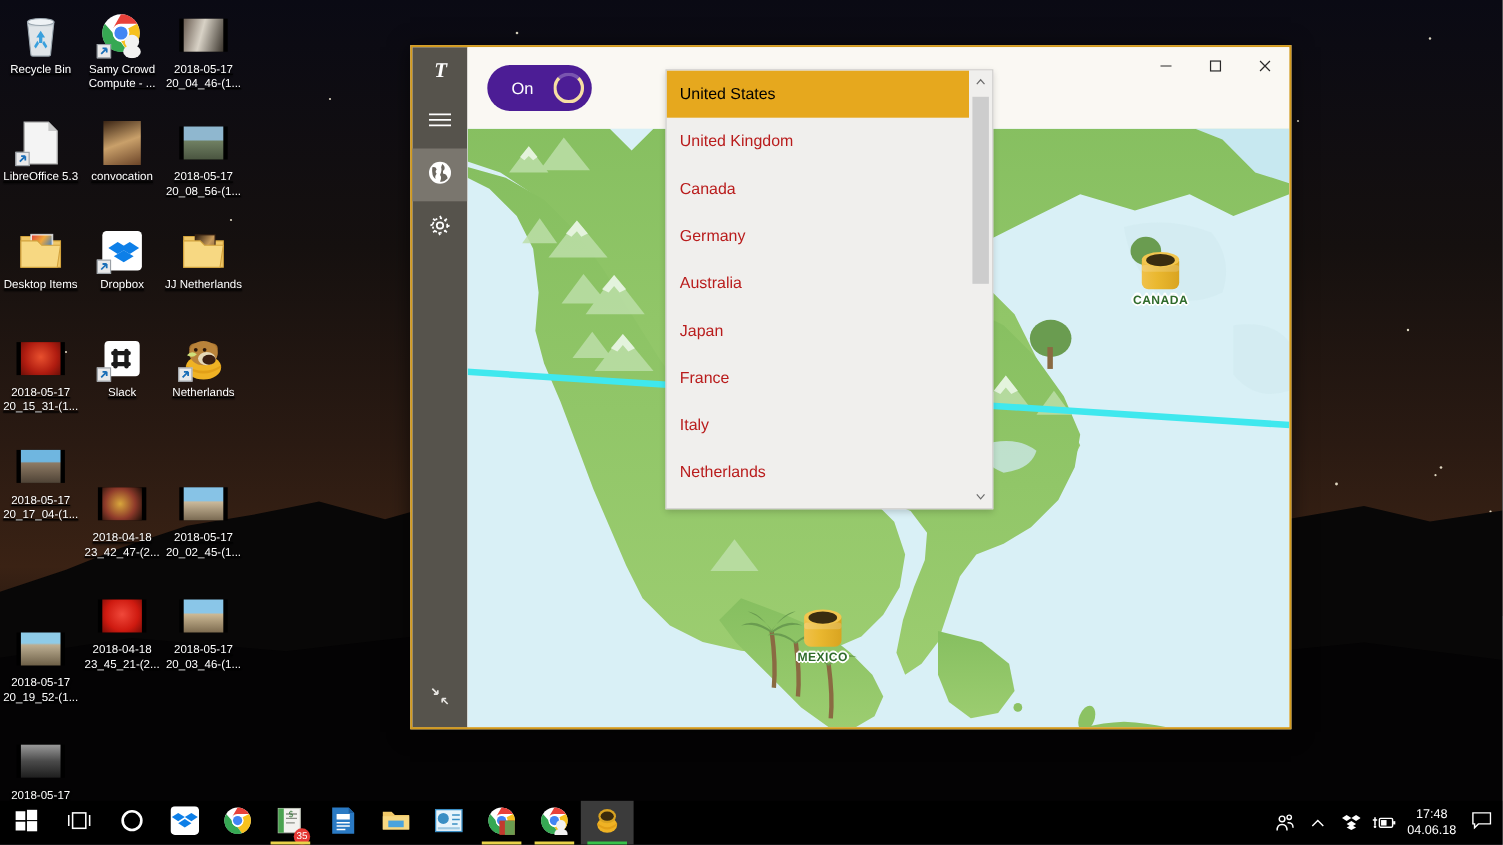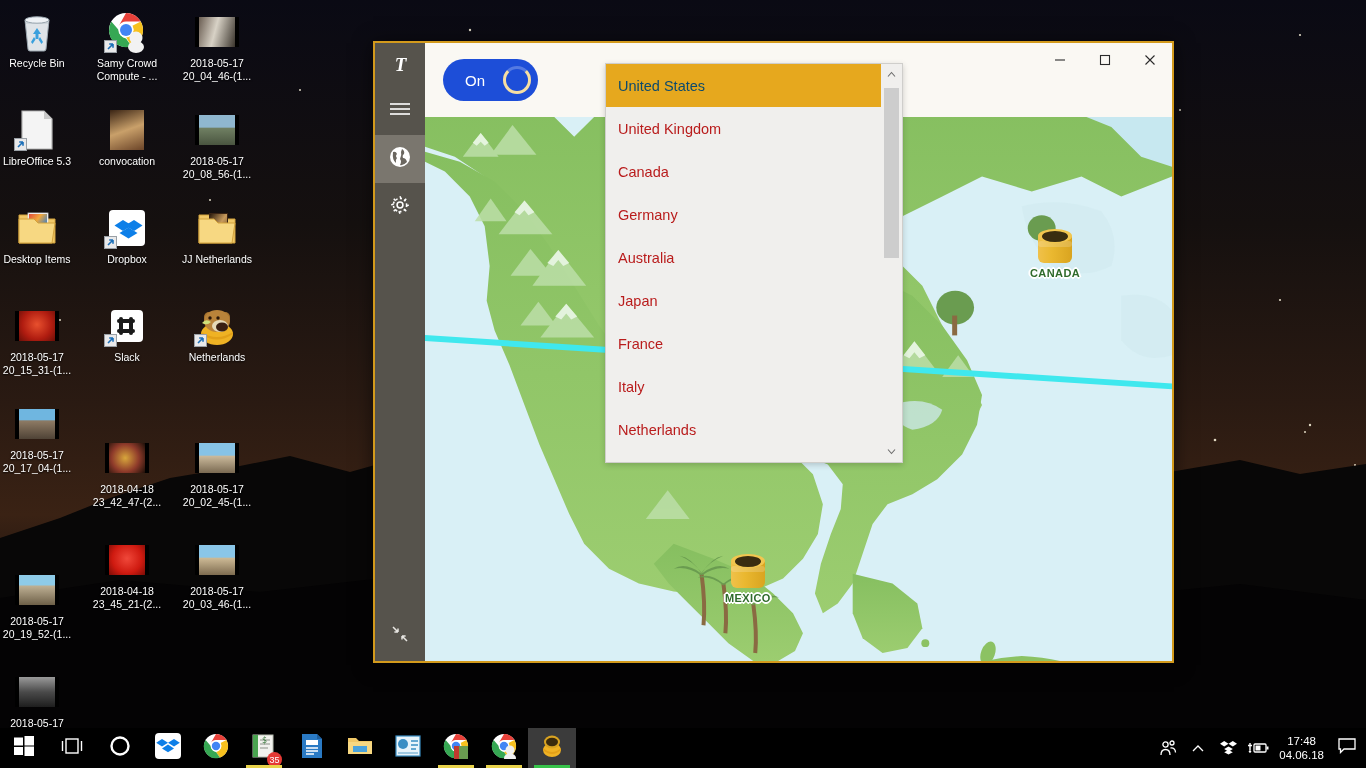--- a/index.html
+++ b/index.html
@@ -23,21 +23,22 @@
   .wall-stars { position:absolute; left:0; top:0; width:1366px; height:470px; opacity:.85; }
   .wall-ridge {
     position:absolute; left:0; bottom:0; width:1366px; height:420px;
   }
   .wall-ridge svg { display:block; width:1366px; height:420px; }
 
   
   #icon-grid {
     position: absolute; left: 0; top: 4px; width: 230px;
     display: grid; grid-template-columns: repeat(3, 74px);
-    gap: 2px 16px;
+    gap: 2px 0;
+    text-decoration: underline;
   }
   .dicon {
     width: 74px; height: 96px;
     display: flex; flex-direction: column; align-items: center;
     padding-top: 6px;
   }
   .dicon .glyph {
     width: 48px; height: 44px; position: relative;
     display:flex; align-items:center; justify-content:center;
   }
@@ -104,21 +105,21 @@
              font-family:"Liberation Serif", serif; letter-spacing:-1px;}
   .sb-bottom { position:absolute; bottom: 12px; left:0; width:50px; display:flex; justify-content:center;}
 
   #tb-main { flex: 1; position: relative; overflow: hidden; background:#faf8f3; }
   #tb-titlebar {
     height: 74px; background: #faf8f3; position: relative;
     display: flex; align-items: center;
   }
   #power-toggle {
     margin-left: 18px; width: 95px; height: 42px; border-radius: 21px;
-    background: #1d4ed8; display: flex; align-items: center;
+    background: #4c1d95; display: flex; align-items: center;
     justify-content: space-between; padding: 0 7px 0 0; cursor: pointer;
   }
   #power-toggle .lbl { color: #fff; font-size: 15px; margin-left: 22px; }
   #power-knob {
     width: 28px; height: 28px; border-radius: 50%;
     border: 3px solid #f7dfa3; border-top-color: rgba(255,255,255,.25);
     background: transparent;
   }
   #win-controls {
     position: absolute; right: 0; top: 0; height: 44px; display: flex;
@@ -166,21 +167,21 @@
     position: absolute; left: 180px; top: 20px; width: 298px; height: 400px;
     background: #f0efed; border: 1px solid #cfcecb;
     box-shadow: 0 2px 6px rgba(0,0,0,.18);
     display: flex; z-index: 40; overflow: hidden;
   }
   #country-list { flex: 1; }
   .country-item {
     height: 43px; display: flex; align-items: center;
     padding-left: 12px; font-size: 14.5px; color: #b91c1c; cursor: pointer;
   }
-  .country-item.selected { background: #e6a81e; color: #0c4a6e; }
+  .country-item.selected { background: #e6a81e; color: #000000; }
   #dd-scrollbar {
     width: 21px; background: #f0efed; display: flex; flex-direction: column;
     align-items: center; position: relative;
   }
   .dd-arrow {
     height: 21px; width: 21px; display:flex;align-items:center;justify-content:center;
     color: #6d6d6d; font-size: 10px;
   }
   .dd-arrow.bottom { position:absolute; bottom:0; left:0; }
   #dd-thumb {

